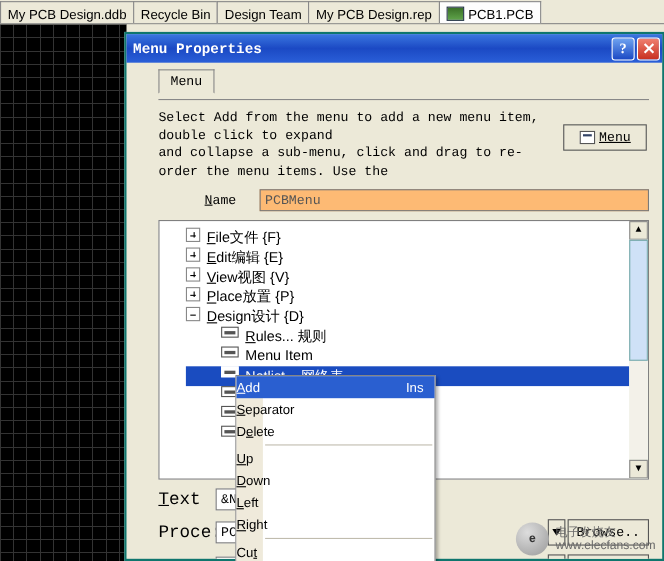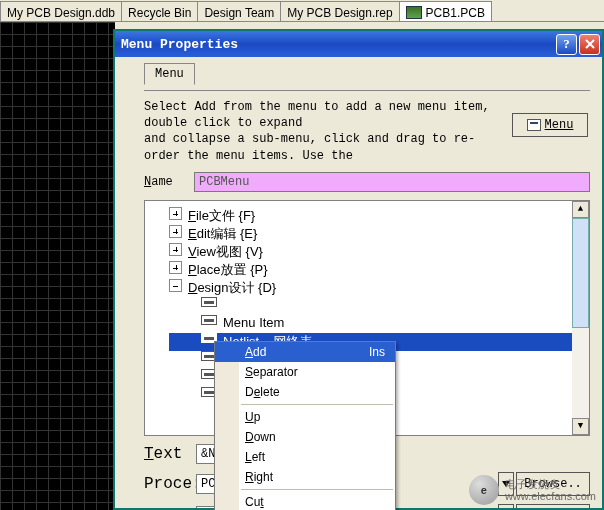--- a/index.html
+++ b/index.html
@@ -95,24 +95,24 @@
   .menu-btn {
     position:absolute; right:14px; top:56px;
     width:76px; height:24px;
     border:1px solid #555; background:#ece9d8;
     display:flex; align-items:center; justify-content:center; gap:4px;
     font-family:"Courier New", monospace; font-size:12px;
   }
   .menu-btn-icon { width:14px;height:12px;border:1px solid #555;background:#fff;position:relative; }
   .menu-btn-icon::before{content:"";position:absolute;left:2px;top:2px;right:2px;height:2px;background:#346;}
   .row { display:flex; align-items:center; margin-top:8px; gap:6px; }
-  .row .lbl { font-size:12px; min-width:44px; }
+  .row .lbl { font-size:12px; min-width:44px;margin-left:42px; }
   .row .lbl .ul { text-decoration:underline; }
   .txt-input {
-    flex:1; height:20px; border:1px solid #7a7a7a; background:#f0abfc;
+    flex:1; height:20px; border:1px solid #7a7a7a; background:#fdba74;
     font-family:"Courier New", monospace; font-size:12px;
     padding:2px 4px; color:#555;
   }
   .treepanel {
     margin-top:8px;
     border:1px solid #808080;
     background:#fff;
     height:236px;
     position:relative;
     overflow:hidden;
@@ -163,21 +163,21 @@
     position:absolute;
     left:214px; top:341px;
     width:182px;
     background:#fff;
     border:1px solid #7a7a7a;
     box-shadow:2px 2px 3px rgba(0,0,0,0.3);
     font-family:Tahoma,Arial,sans-serif;font-size:12px;
     z-index:50;
   }
   .cm-strip{position:absolute;left:0;top:0;bottom:0;width:24px;background:#efeadb;}
-  .cm-item{position:relative;height:20px;display:flex;align-items:center;padding-left:30px;}
+  .cm-item{position:relative;height:20px;display:flex;align-items:center;}
   .cm-item .ul{text-decoration:underline;}
   .cm-item.hl{background:#2a5fd0;color:#fff;}
   .cm-item .accel{position:absolute;right:10px;}
   .cm-sep{height:1px;margin:2px 2px 2px 26px;background:#c0bcae;}
 
   
   .watermark{
     position:absolute;right:0;bottom:0;width:150px;height:40px;
     display:flex;align-items:center;justify-content:flex-end;gap:6px;
     color:#6a6a6a;font-family:Arial,sans-serif;font-size:11px;
@@ -253,20 +253,21 @@
             <span class="plus"></span>
             <span class="label"><span class="ul">P</span><span>lace放置 {P}</span></span>
           </div>
         <div class="tnode">
             <span class="plus minus"></span>
             <span class="label"><span class="ul">D</span><span>esign设计 {D}</span></span>
           </div>
 
         <div class="tnode child">
             <span class="itemicon"></span>
+            <span class="label"><span></span><span class="ul">R</span><span>ules... 规则</span></span>
           </div>
         <div class="tnode child">
             <span class="itemicon"></span>
             <span class="label">Menu Item</span>
           </div>
         <div class="tnode child sel">
             <span class="itemicon"></span>
             <span class="label"><span>Ne</span><span class="ul">t</span><span>list... 网络表</span></span>
           </div>
         <div class="tnode child">

